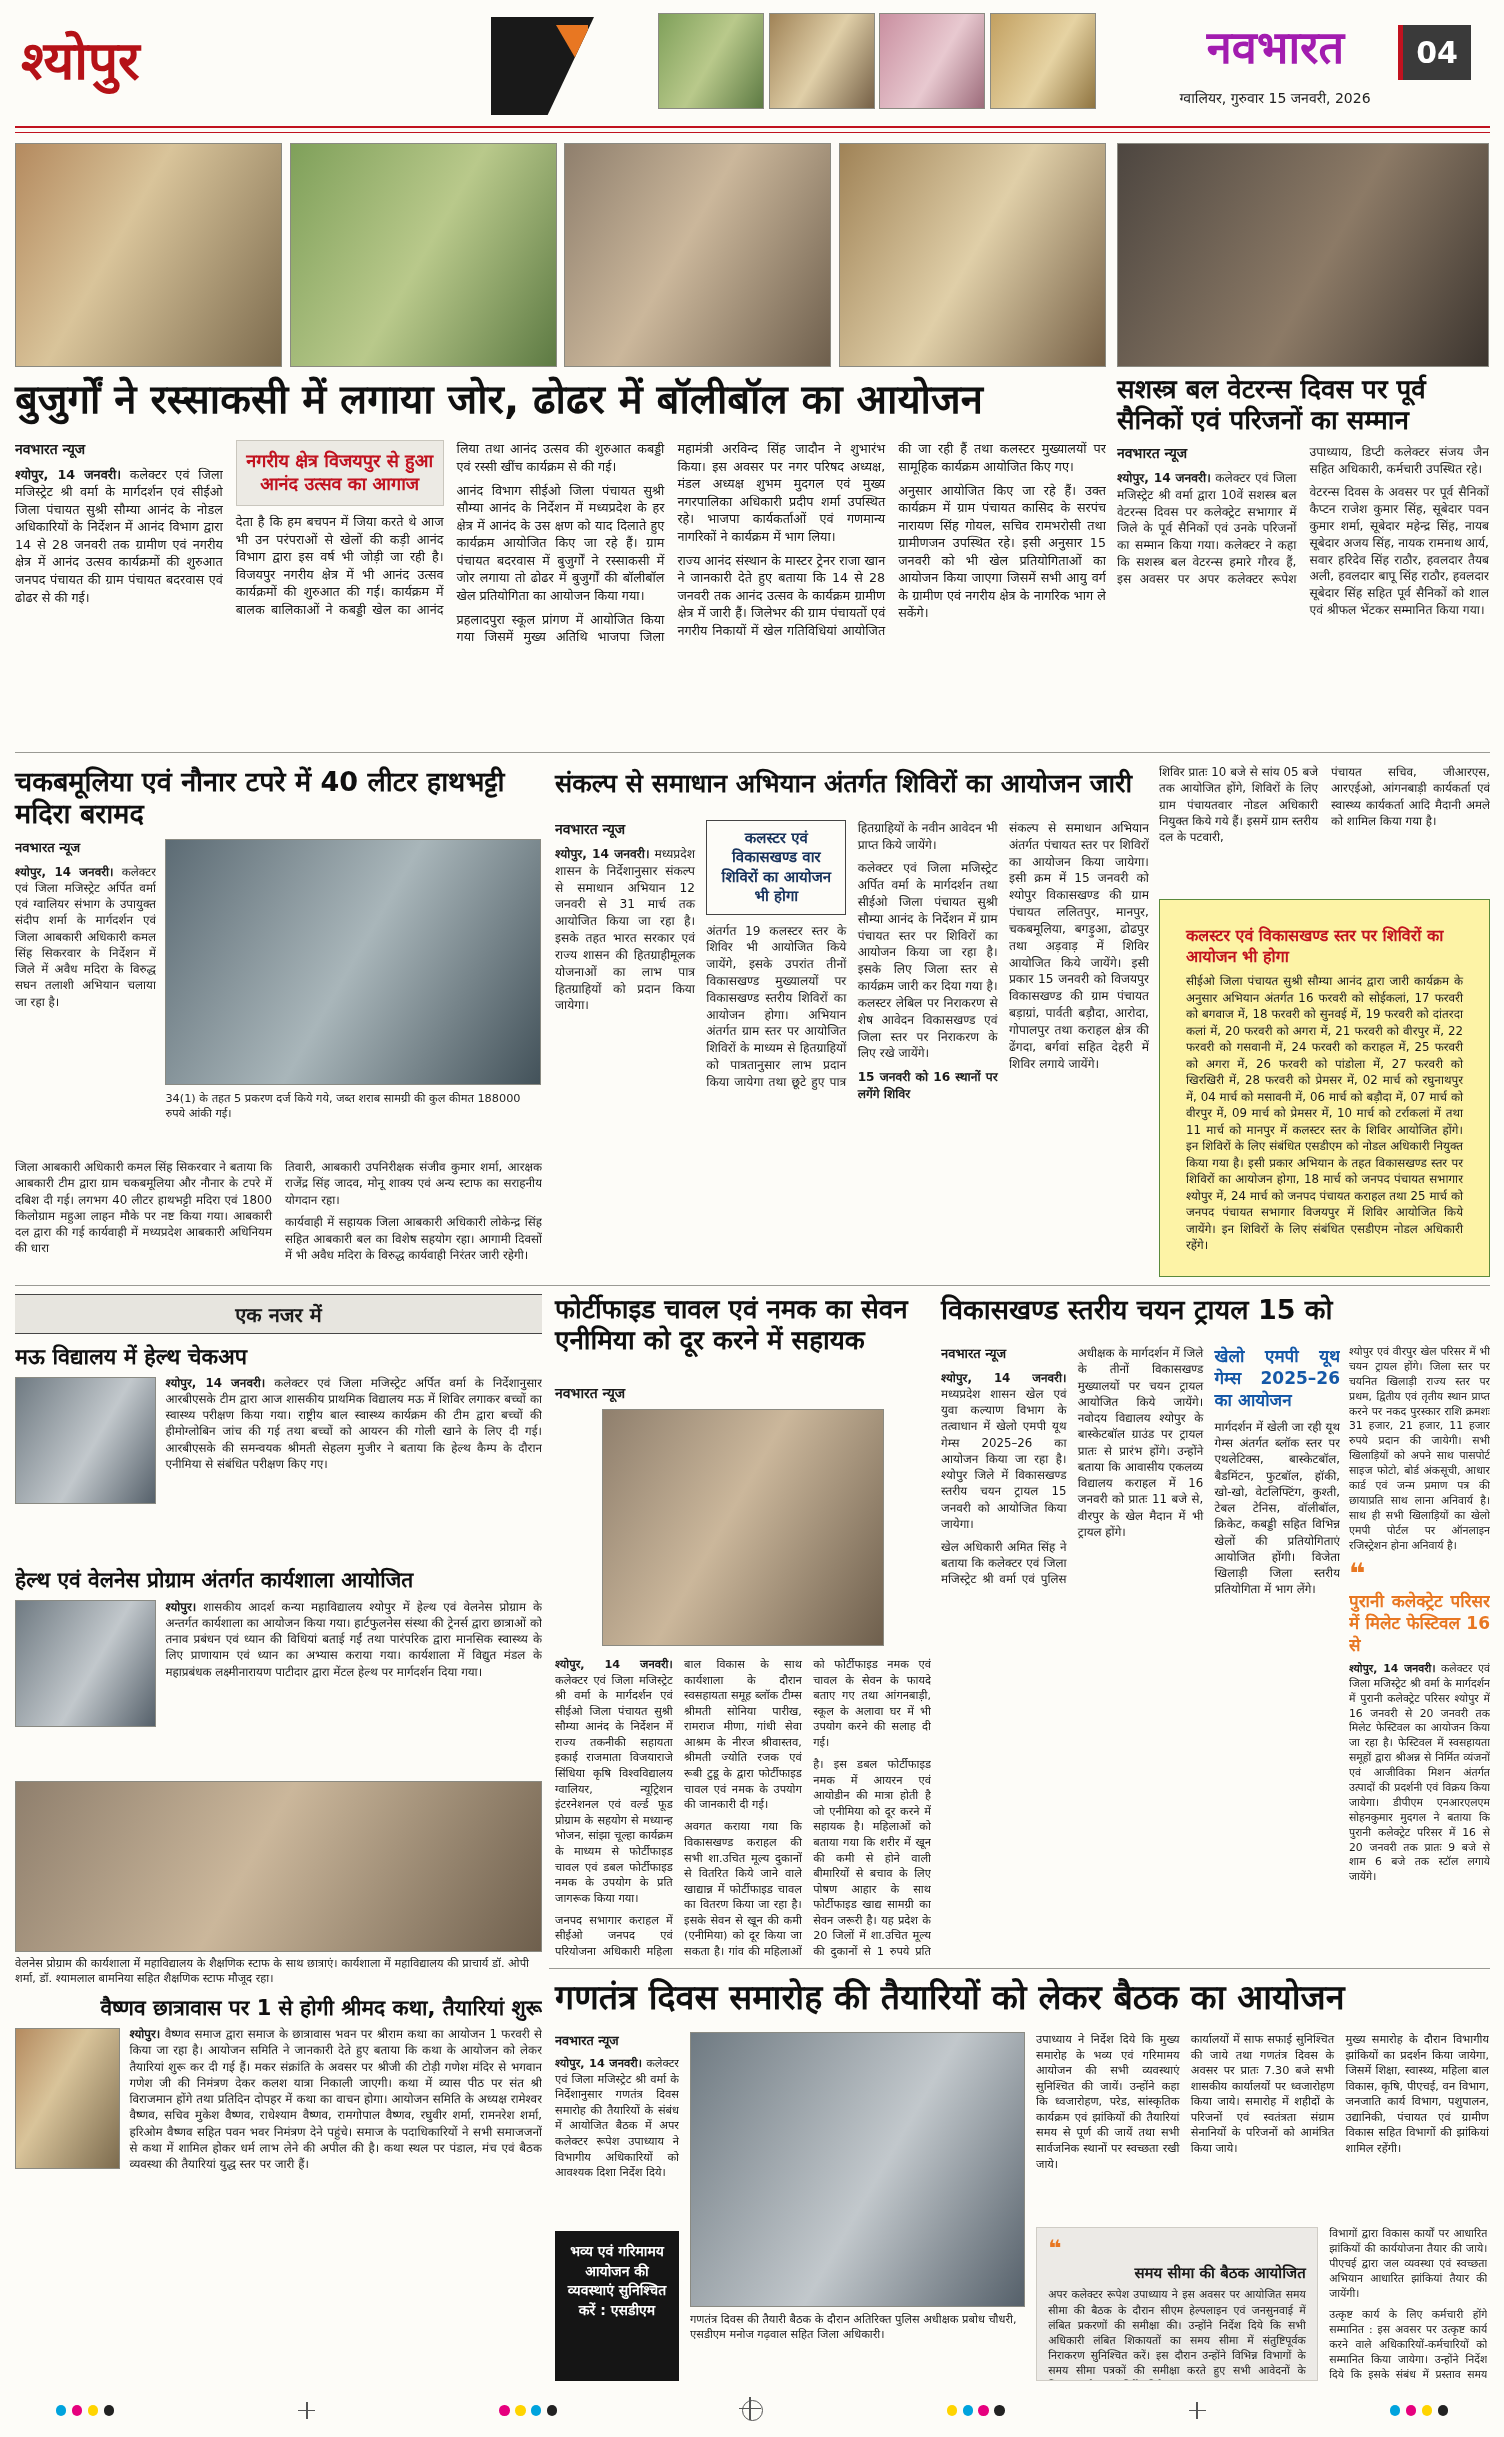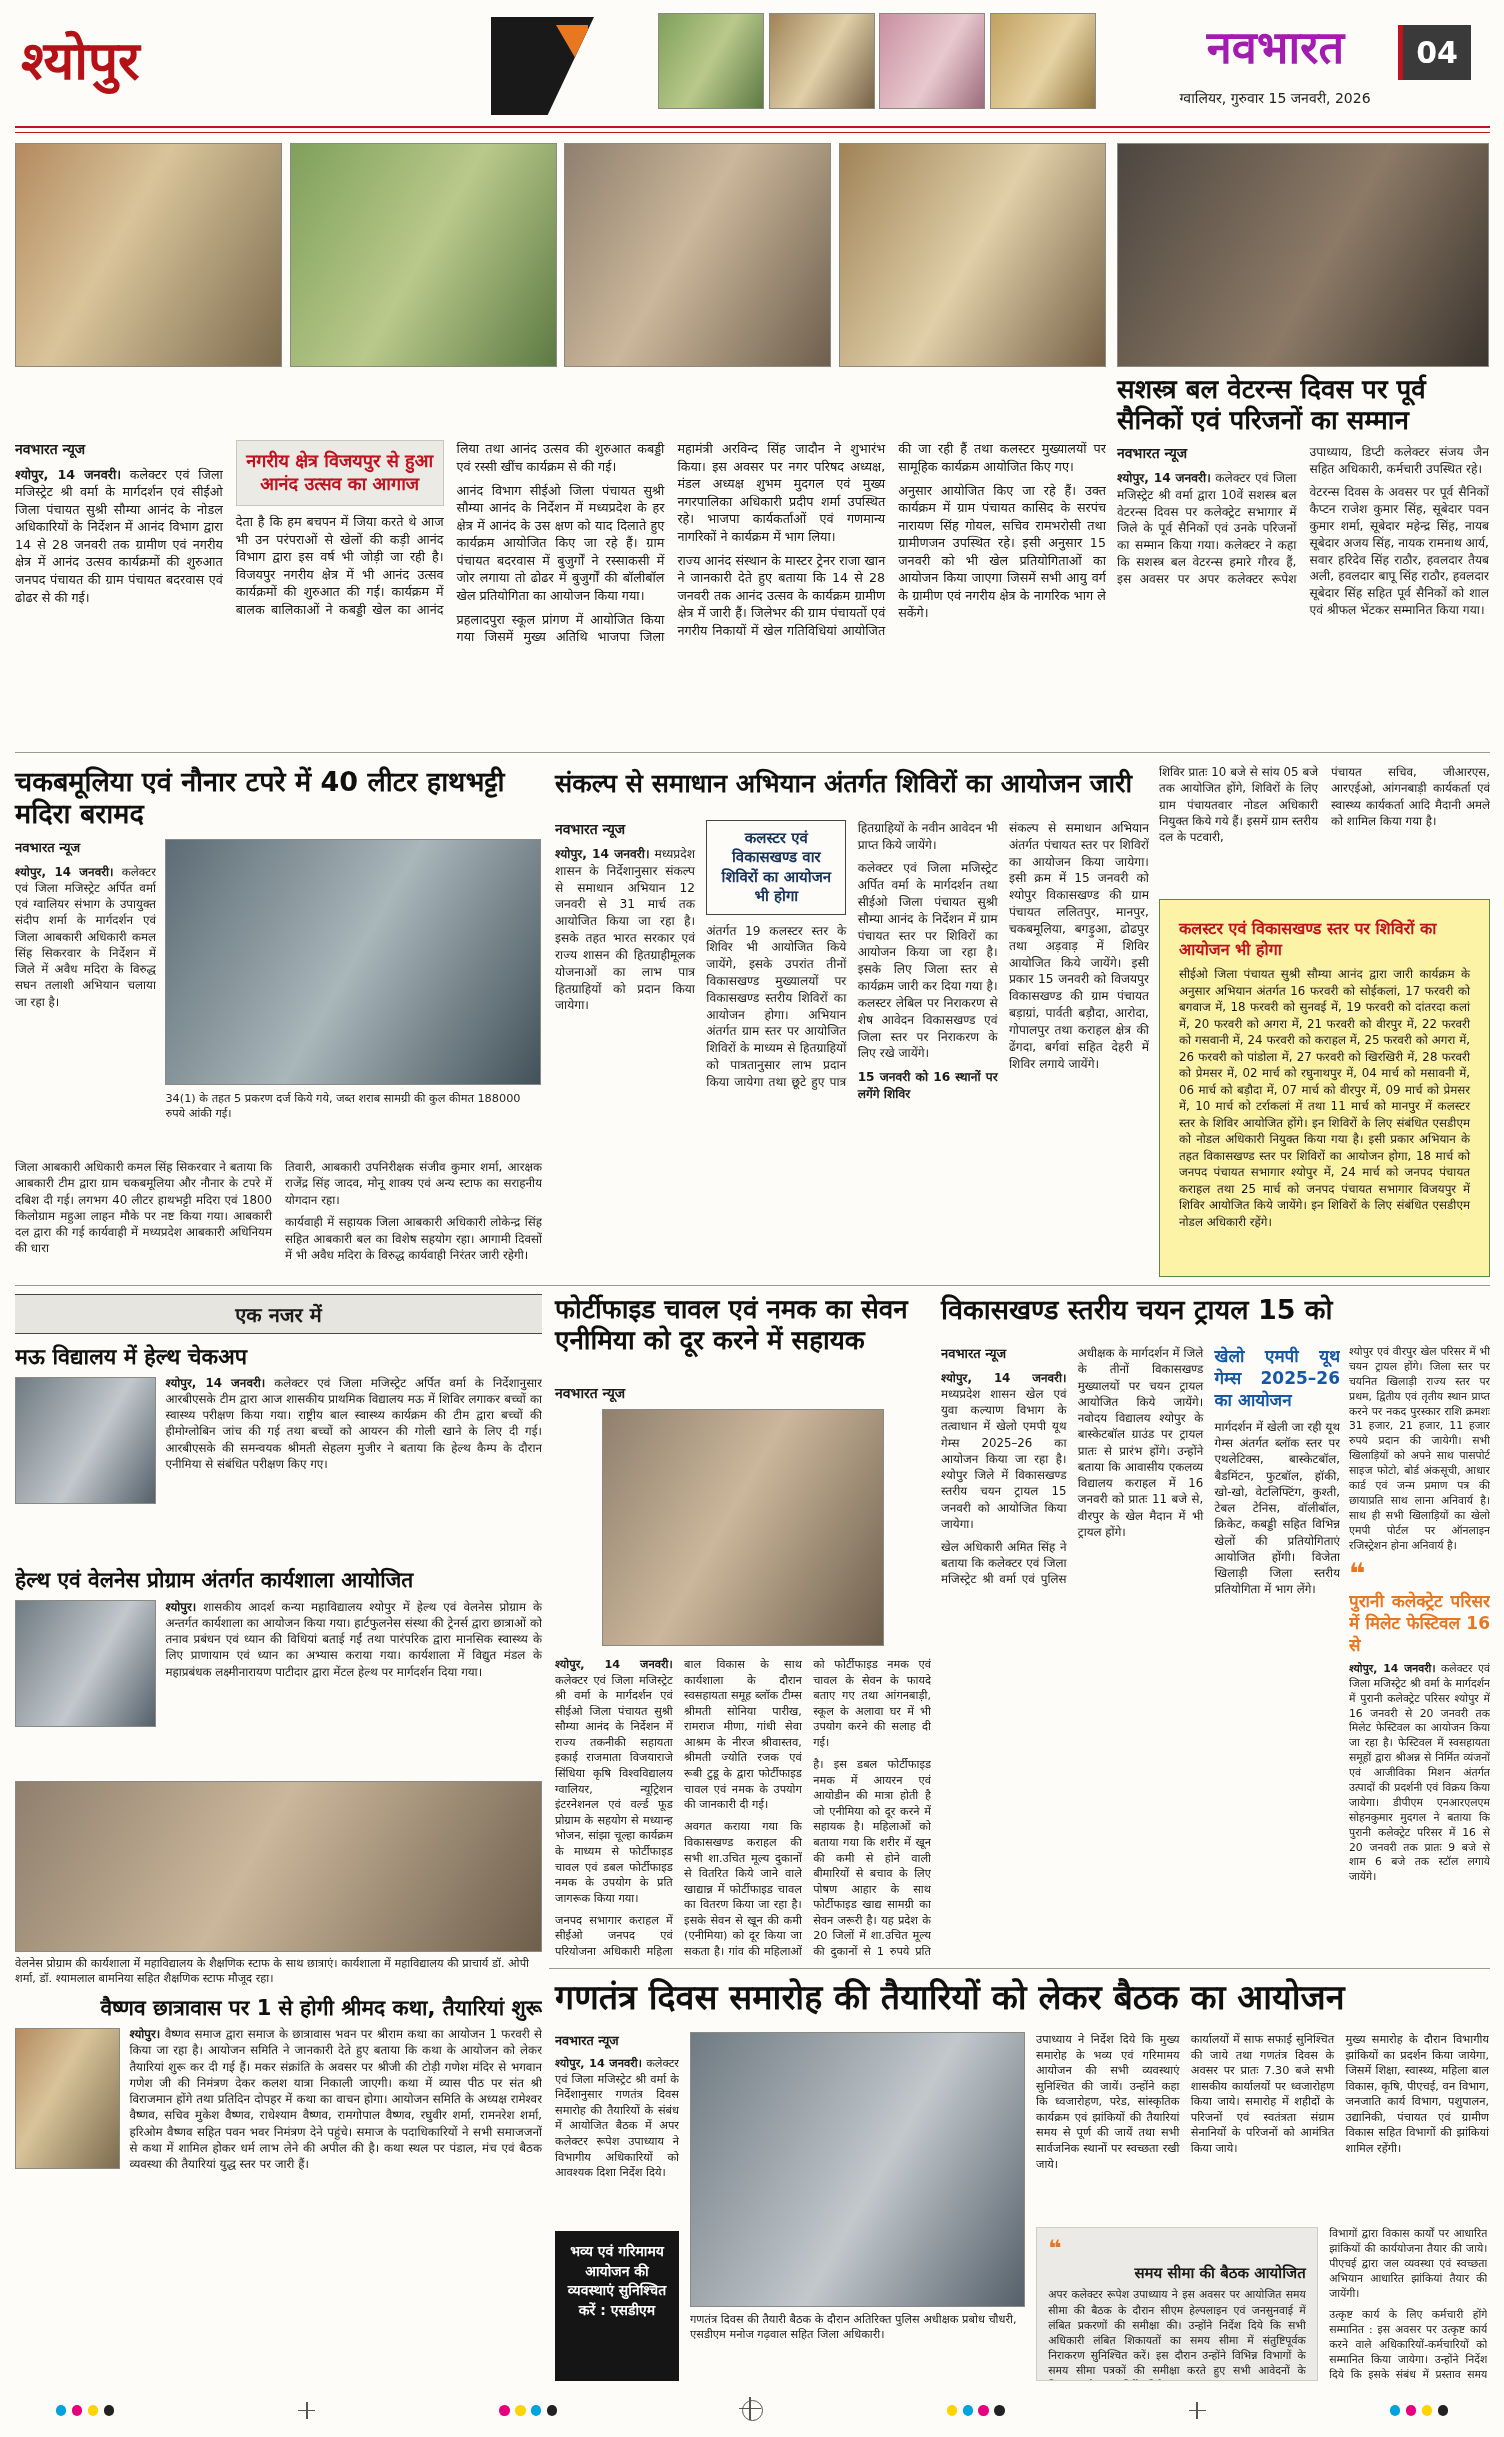--- a/index.html
+++ b/index.html
@@ -23,21 +23,21 @@
   .dl{font-weight:bold;}
   .cols2{column-count:2;column-gap:13px;}
   .cols3{column-count:3;column-gap:11.3px;}
   .cols4{column-count:4;column-gap:11.3px;}
   .cols5{column-count:5;column-gap:13px;}
   .rule{background:#9a9a94;height:0.9px;}
   .gbox{background:#eceae4;border:0.9px solid #c9c6bd;padding:9.4px;margin:3.8px 0 7.5px 0;
         color:#c1121f;font-weight:bold;font-size:18px;line-height:1.25;text-align:center;break-inside:avoid;}
   .innerbox{border:1.4px solid #444;padding:7.5px;margin:3.8px 0 7.5px 0;font-weight:bold;font-size:15px;
         line-height:1.3;text-align:center;break-inside:avoid;color:#18335c;}
-  .yellowbox{background:#fdf3a6;border:1.9px solid #5a8a3c;padding:19px;box-sizing:border-box;overflow:hidden;}
+  .yellowbox{background:#fdf3a6;border:1.9px solid #5a8a3c;padding:26px;box-sizing:border-box;overflow:hidden;}
   .yellowbox .ytitle{color:#c1121f;font-weight:bold;font-size:16px;line-height:1.3;margin:0 0 5.6px 0;}
   .yellowbox .ytext{font-size:11.8px;line-height:1.4;text-align:justify;}
   .blackbox{background:#151515;color:#ffffff;font-weight:bold;font-size:14px;line-height:1.4;
         padding:11.3px;text-align:center;box-sizing:border-box;}
   .graybox2{background:#eceae6;border:0.9px solid #cfccc5;padding:9.4px 11.3px;box-sizing:border-box;overflow:hidden;}
   .graybox2 .gtitle{font-weight:bold;font-size:15px;text-align:right;margin:1.9px 0 5.6px 0;}
   .graybox2 .gtext{font-size:10.8px;line-height:1.4;text-align:justify;}
   .quote{color:#e87722;font-size:28px;font-weight:bold;line-height:1;display:block;}
   .bluehead{color:#1558a7;font-weight:bold;font-size:17px;line-height:1.3;break-inside:avoid;margin:3.8px 0 7.5px 0;}
   .orangehead{color:#e87722;font-weight:bold;font-size:17px;line-height:1.3;margin:1.9px 0 5.6px 0;}
@@ -80,20 +80,21 @@
   <div class="abs pagebox" style="left:1398px;top:24.5px;width:68px;height:55px;">04</div>
   <div class="abs mast-date" style="left:1134px;top:88px;width:282px;">ग्वालियर, गुरुवार 15 जनवरी, 2026</div>
   <div class="abs mastrule" style="left:15px;top:126px;width:1475px;"></div>
 
   <div class="abs photo ph-warm" style="left:15px;top:143px;width:267px;height:224px;"></div>
   <div class="abs photo ph-green" style="left:290px;top:143px;width:267px;height:224px;"></div>
   <div class="abs photo ph-crowd" style="left:564px;top:143px;width:267px;height:224px;"></div>
   <div class="abs photo ph-event" style="left:839px;top:143px;width:267px;height:224px;"></div>
   <div class="abs photo ph-dark" style="left:1117px;top:143px;width:372px;height:224px;"></div>
 
+  <h1 class="abs hl" style="left:15px;top:376px;width:1091px;font-size:40px;">बुजुर्गों ने रस्साकसी में लगाया जोर, ढोढर में बॉलीबॉल का आयोजन</h1>
   <div class="abs body cols5" style="left:15px;top:440px;width:1091px;height:303px;">
     <p class="byline">नवभारत न्यूज</p>
     <p><span class="dl">श्योपुर, 14 जनवरी।</span> <span>कलेक्टर एवं जिला मजिस्ट्रेट श्री वर्मा के मार्गदर्शन एवं सीईओ जिला पंचायत सुश्री सौम्या आनंद के नोडल अधिकारियों के निर्देशन में आनंद विभाग द्वारा 14 से 28 जनवरी तक ग्रामीण एवं नगरीय क्षेत्र में आनंद उत्सव कार्यक्रमों की शुरुआत जनपद पंचायत की ग्राम पंचायत बदरवास एवं ढोढर से की गई।</span></p>
     <div class="gbox"><span>नगरीय क्षेत्र विजयपुर से हुआ आनंद उत्सव का आगाज</span></div>
     <p>देता है कि हम बचपन में जिया करते थे आज भी उन परंपराओं से खेलों की कड़ी आनंद विभाग द्वारा इस वर्ष भी जोड़ी जा रही है। विजयपुर नगरीय क्षेत्र में भी आनंद उत्सव कार्यक्रमों की शुरुआत की गई। कार्यक्रम में बालक बालिकाओं ने कबड्डी खेल का आनंद लिया तथा आनंद उत्सव की शुरुआत कबड्डी एवं रस्सी खींच कार्यक्रम से की गई।</p>
     <p>आनंद विभाग सीईओ जिला पंचायत सुश्री सौम्या आनंद के निर्देशन में मध्यप्रदेश के हर क्षेत्र में आनंद के उस क्षण को याद दिलाते हुए कार्यक्रम आयोजित किए जा रहे हैं। ग्राम पंचायत बदरवास में बुजुर्गों ने रस्साकसी में जोर लगाया तो ढोढर में बुजुर्गों की बॉलीबॉल खेल प्रतियोगिता का आयोजन किया गया।</p>
     <p>प्रहलादपुरा स्कूल प्रांगण में आयोजित किया गया जिसमें मुख्य अतिथि भाजपा जिला महामंत्री अरविन्द सिंह जादौन ने शुभारंभ किया। इस अवसर पर नगर परिषद अध्यक्ष, मंडल अध्यक्ष शुभम मुदगल एवं मुख्य नगरपालिका अधिकारी प्रदीप शर्मा उपस्थित रहे। भाजपा कार्यकर्ताओं एवं गणमान्य नागरिकों ने कार्यक्रम में भाग लिया।</p>
     <p>राज्य आनंद संस्थान के मास्टर ट्रेनर राजा खान ने जानकारी देते हुए बताया कि 14 से 28 जनवरी तक आनंद उत्सव के कार्यक्रम ग्रामीण क्षेत्र में जारी हैं। जिलेभर की ग्राम पंचायतों एवं नगरीय निकायों में खेल गतिविधियां आयोजित की जा रही हैं तथा कलस्टर मुख्यालयों पर सामूहिक कार्यक्रम आयोजित किए गए।</p>
     <p>अनुसार आयोजित किए जा रहे हैं। उक्त कार्यक्रम में ग्राम पंचायत कासिद के सरपंच नारायण सिंह गोयल, सचिव रामभरोसी तथा ग्रामीणजन उपस्थित रहे। इसी अनुसार 15 जनवरी को भी खेल प्रतियोगिताओं का आयोजन किया जाएगा जिसमें सभी आयु वर्ग के ग्रामीण एवं नगरीय क्षेत्र के नागरिक भाग ले सकेंगे।</p>
   </div>

